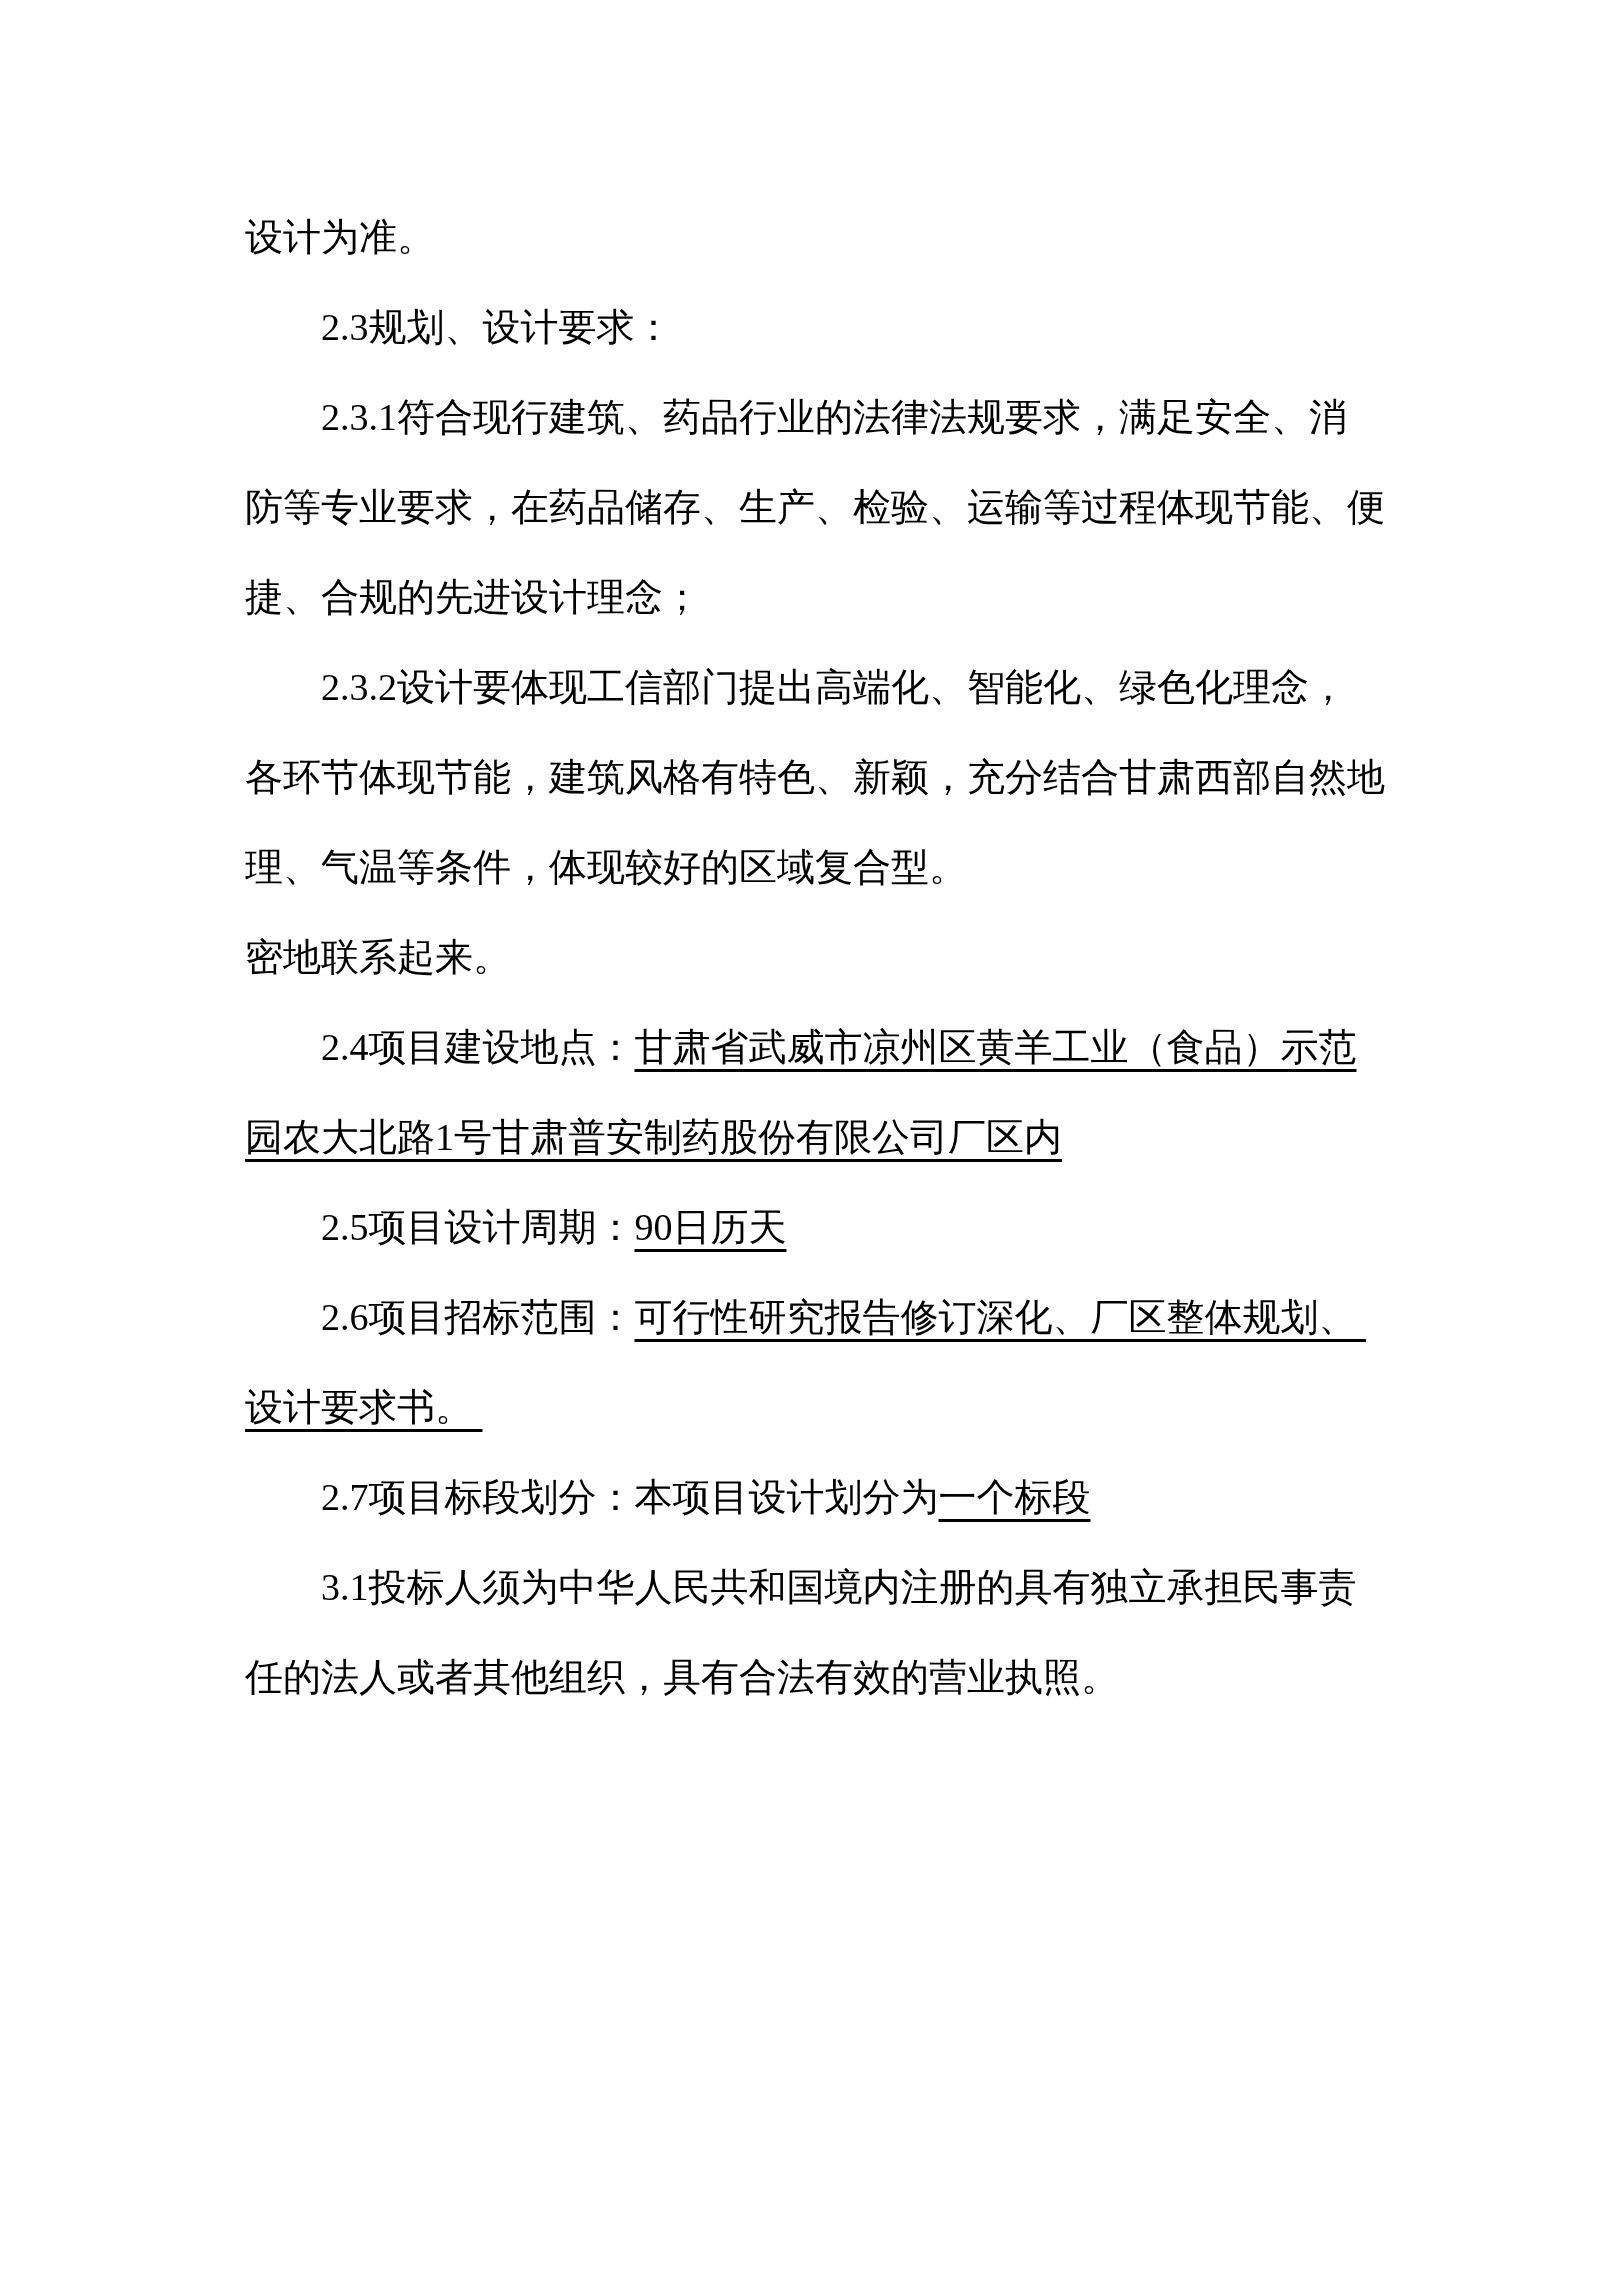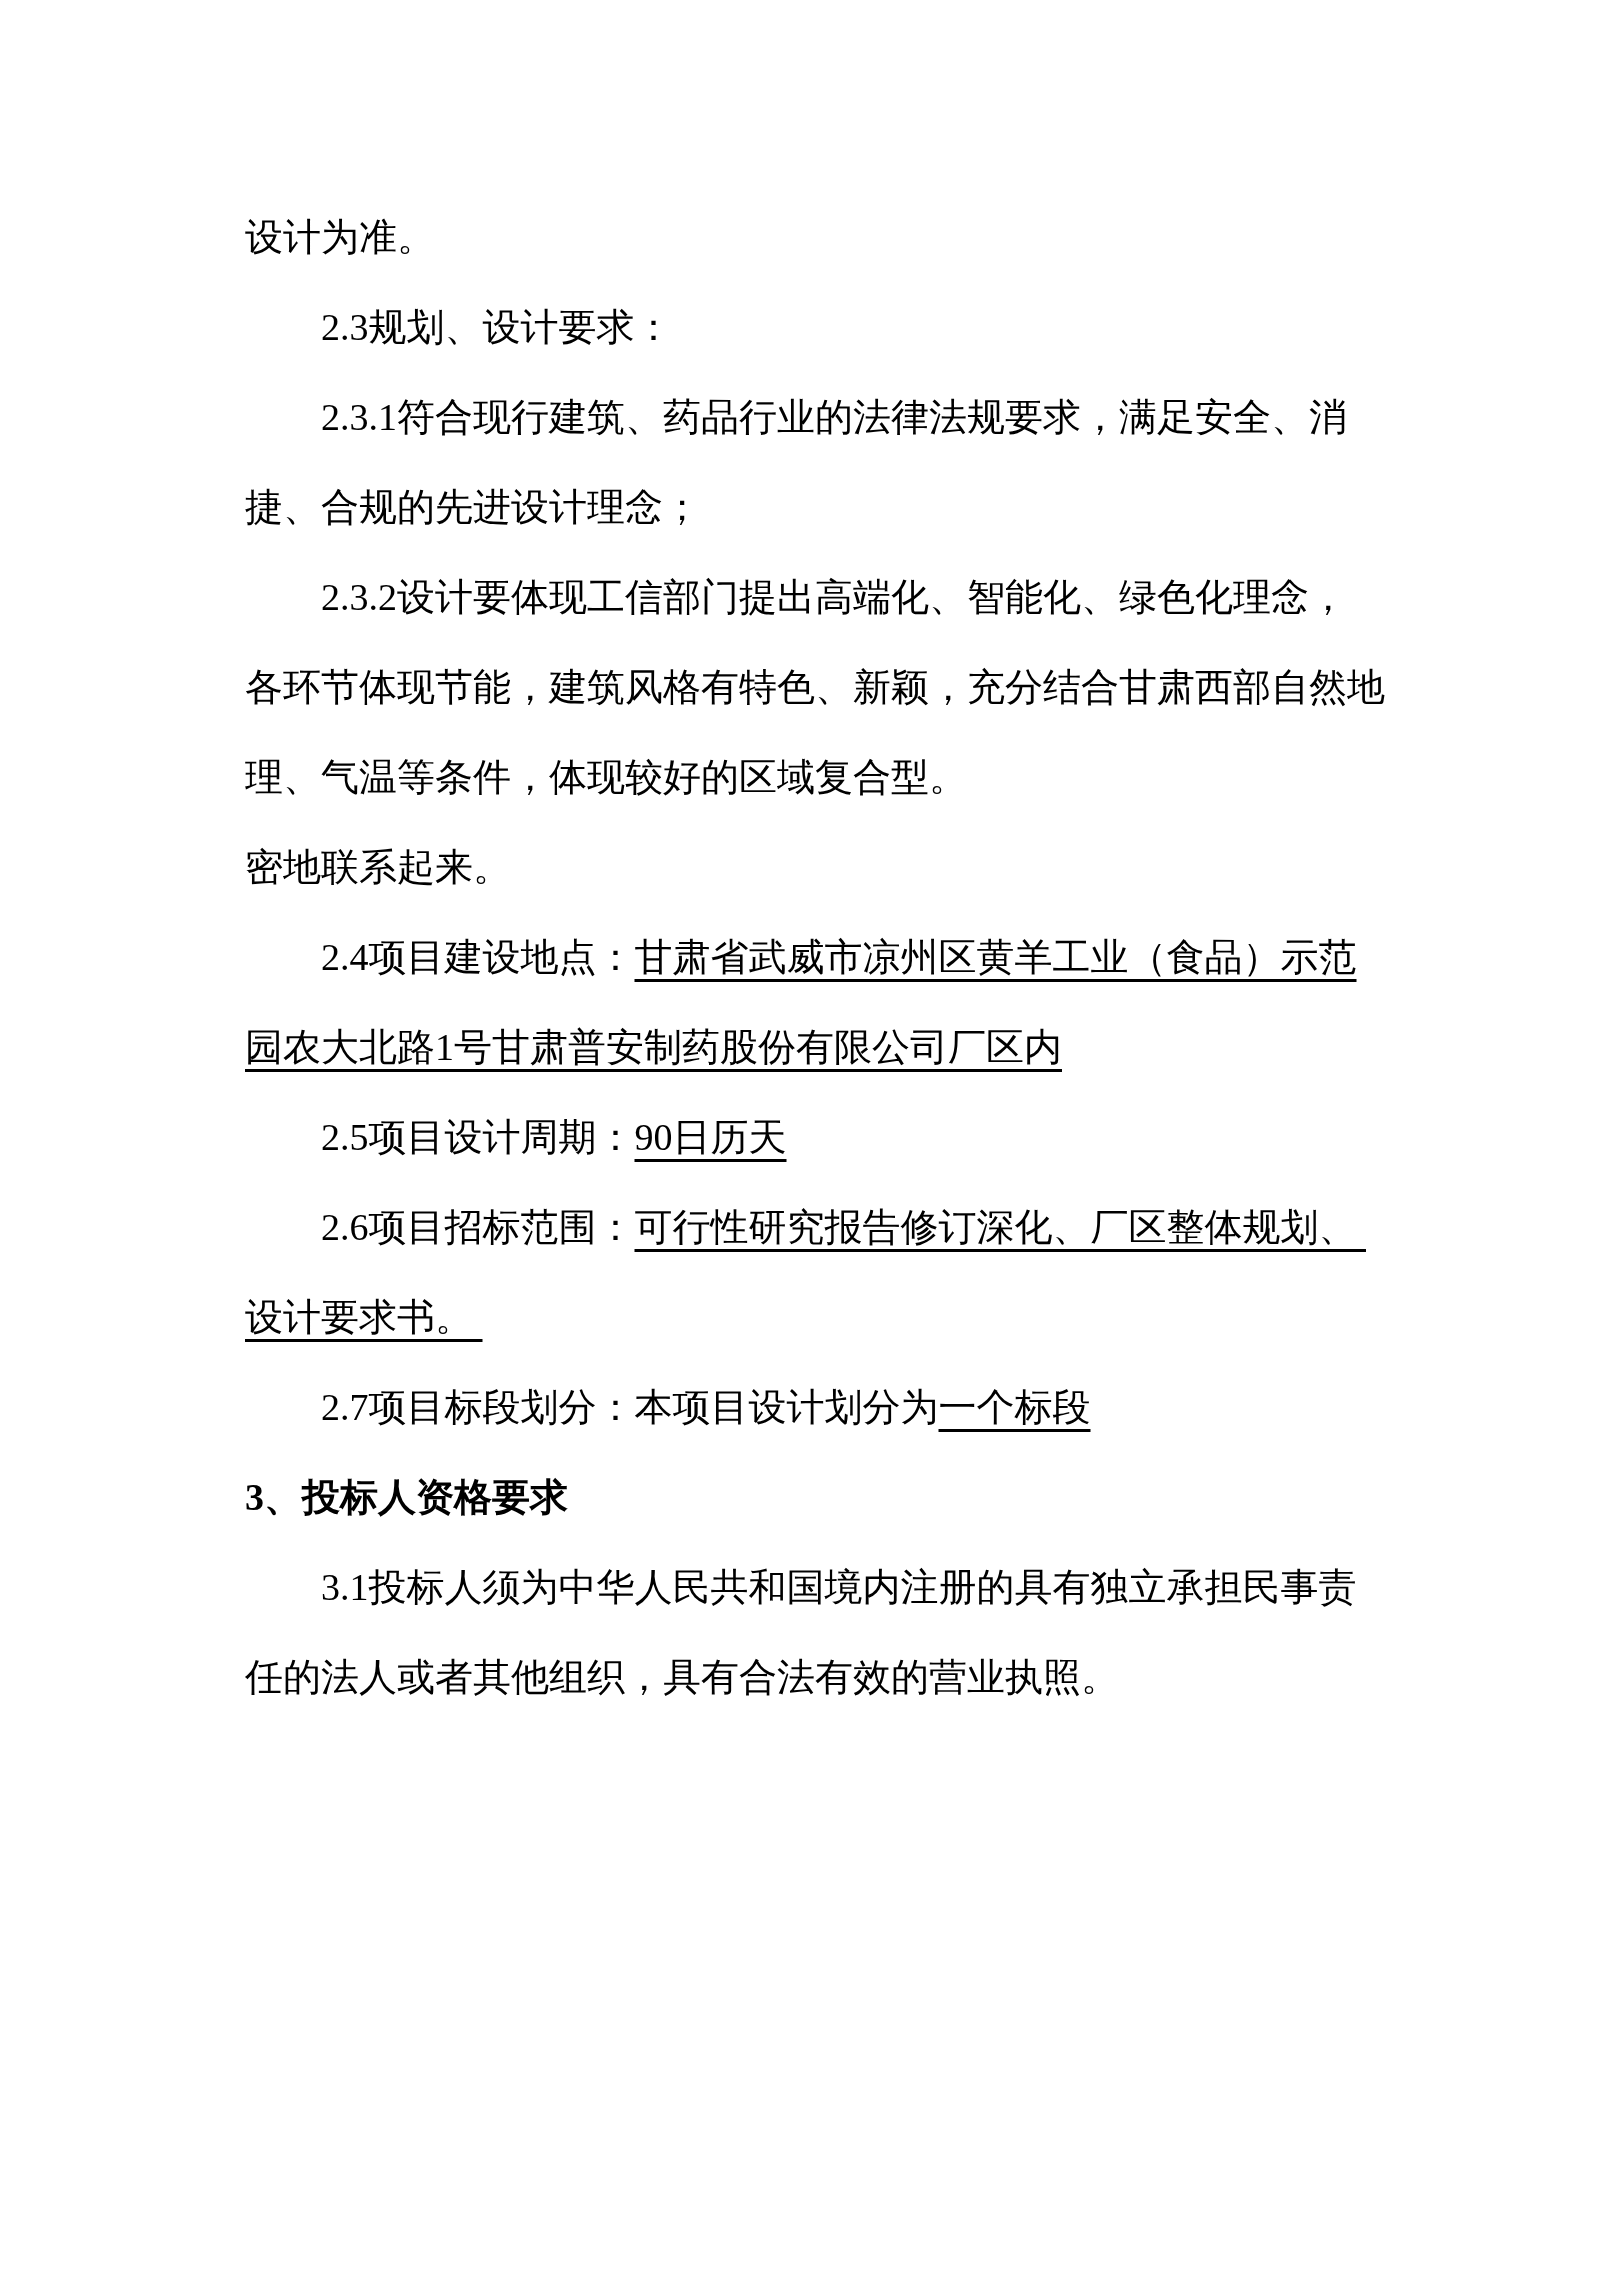--- a/index.html
+++ b/index.html
@@ -48,29 +48,29 @@
   }
 </style>
 </head>
 <body>
 
 <div class="page">
   <div class="content" id="content">
       <div class="line"><span>设计为准。</span></div>
       <div class="line indent"><span>2.3规划、设计要求：</span></div>
       <div class="line indent"><span>2.3.1符合现行建筑、药品行业的法律法规要求，满足安全、消</span></div>
+      <div class="line"><span>防等专业要求，在药品储存、生产、检验、运输等过程体现节能、便</span></div>
       <div class="line"><span>捷、合规的先进设计理念；</span></div>
       <div class="line indent"><span>2.3.2设计要体现工信部门提出高端化、智能化、绿色化理念，</span></div>
       <div class="line"><span>各环节体现节能，建筑风格有特色、新颖，充分结合甘肃西部自然地</span></div>
       <div class="line"><span>理、气温等条件，体现较好的区域复合型。</span></div>
       <div class="line"><span>密地联系起来。</span></div>
       <div class="line indent"><span>2.4项目建设地点：</span><span class="u">甘肃省武威市凉州区黄羊工业（食品）示范</span></div>
       <div class="line"><span class="u">园农大北路1号甘肃普安制药股份有限公司厂区内</span></div>
       <div class="line indent"><span>2.5项目设计周期：</span><span class="u">90日历天</span></div>
       <div class="line indent"><span>2.6项目招标范围：</span><span class="u">可行性研究报告修订深化、厂区整体规划、 </span></div>
       <div class="line"><span class="u">设计要求书。 </span></div>
       <div class="line indent"><span>2.7项目标段划分：本项目设计划分为</span><span class="u">一个标段</span></div>
-      <div class="line bold"><span>3、投标人资格要求</span></div>
       <div class="line indent"><span>3.1投标人须为中华人民共和国境内注册的具有独立承担民事责</span></div>
       <div class="line"><span>任的法人或者其他组织，具有合法有效的营业执照。</span></div>
     </div>
 </div>
 
 
 </body></html>

